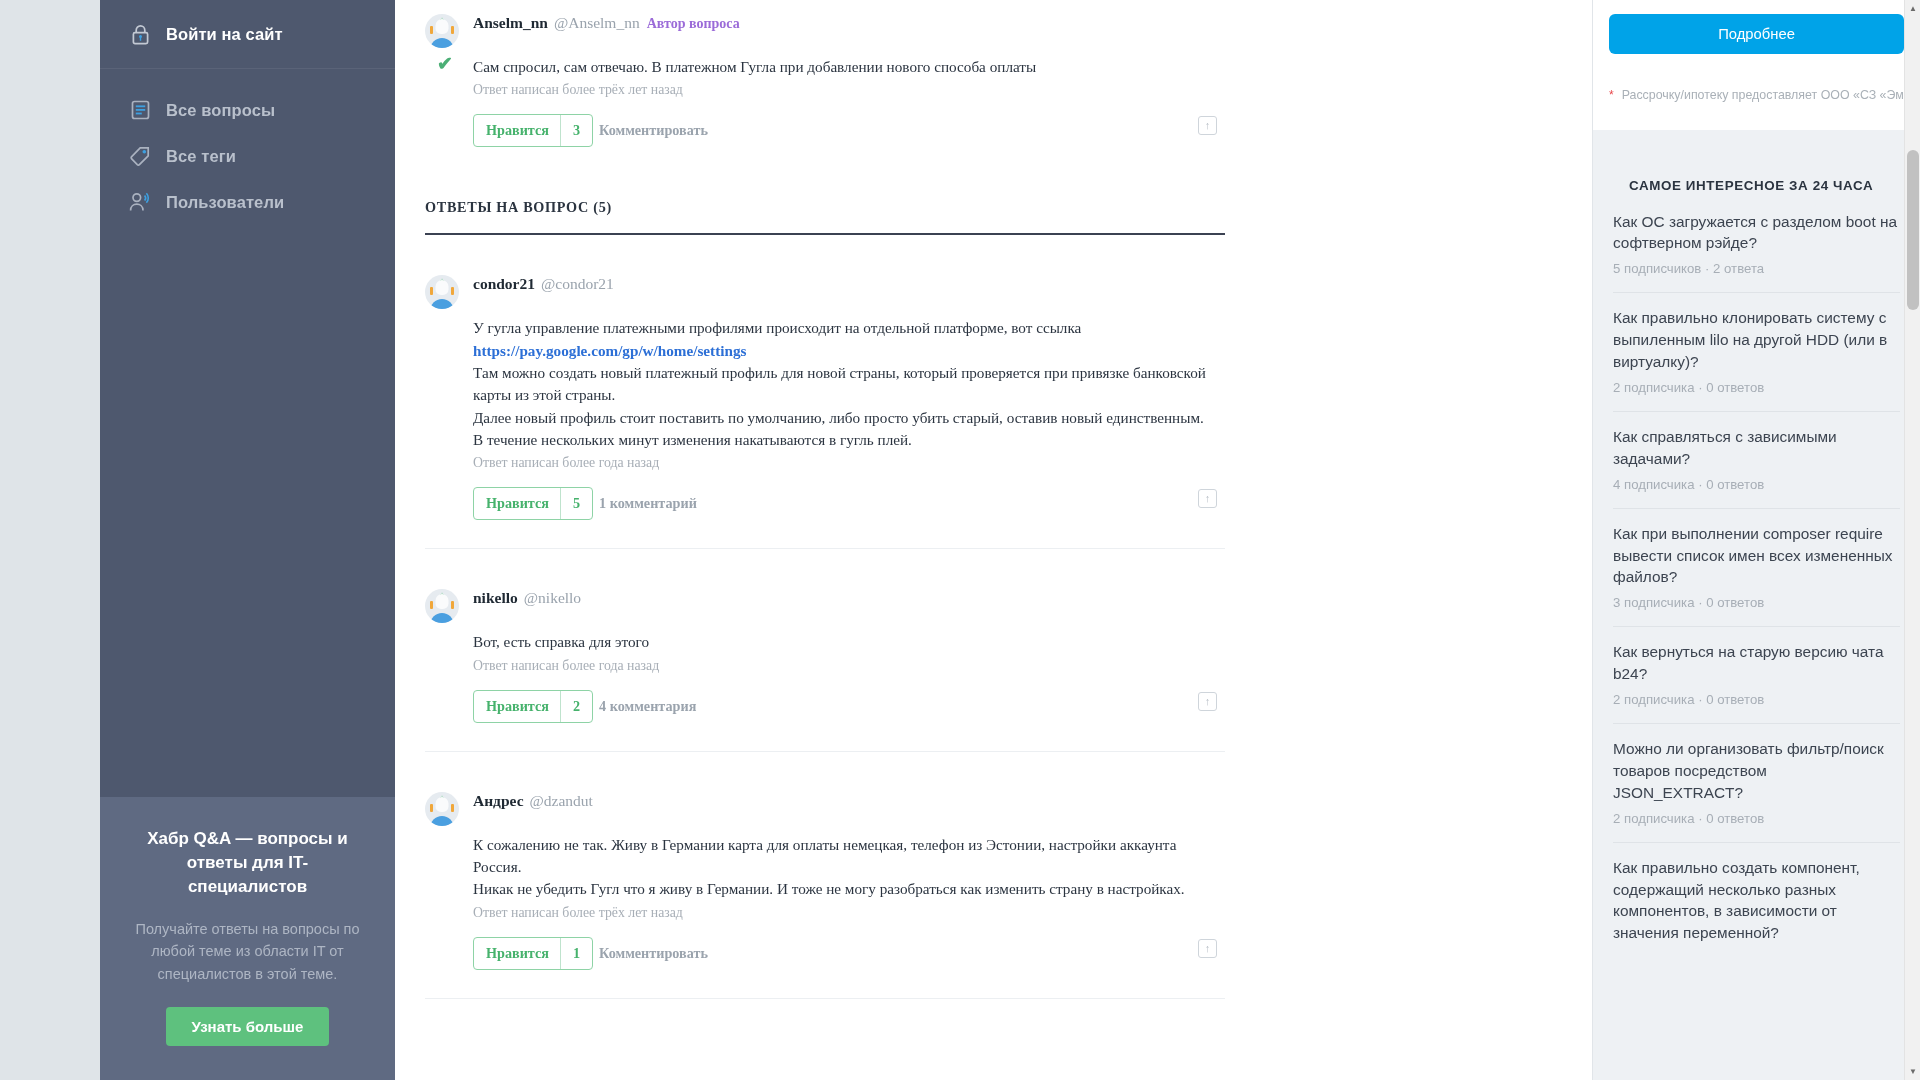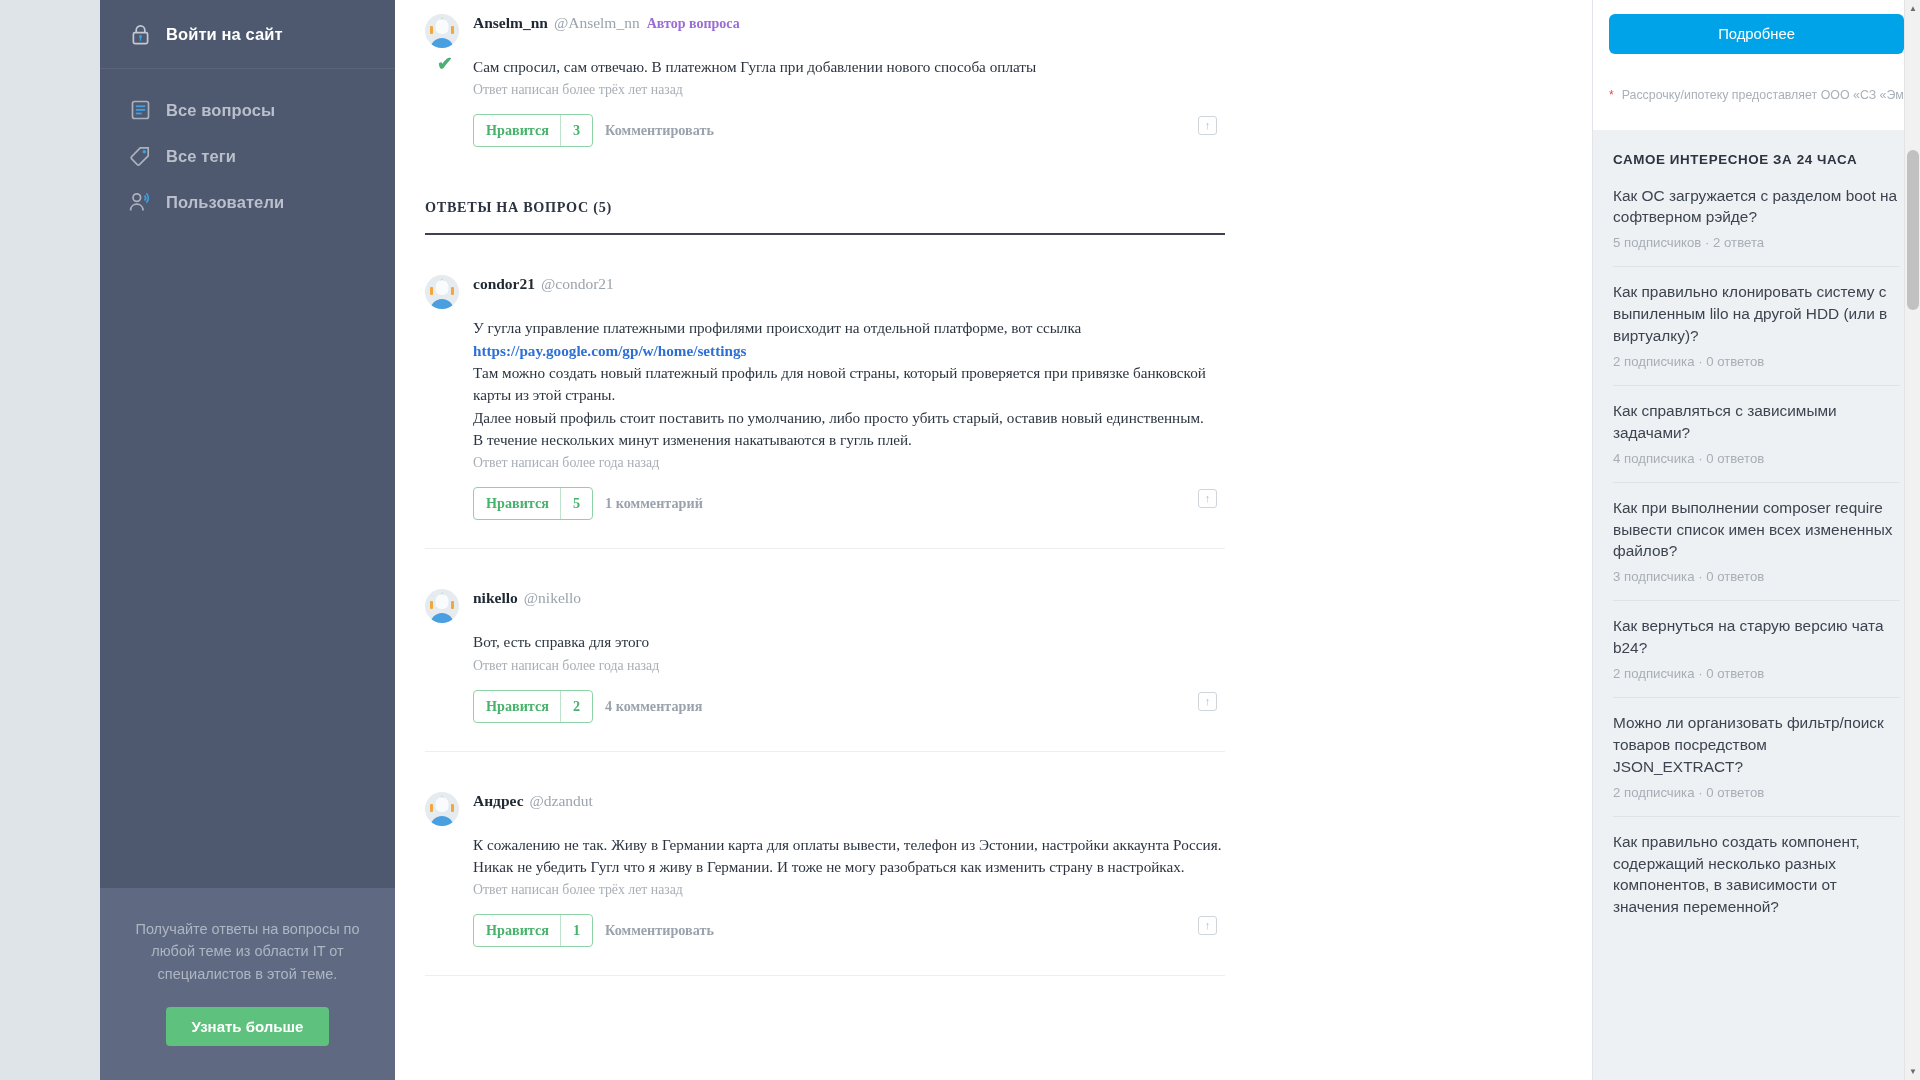--- a/index.html
+++ b/index.html
@@ -103,21 +103,21 @@
   }
   .ptext {
     font-size: 15.2px; line-height: 1.47; color: #2b3440;
   }
   .plink {
     font-size: 15.2px; line-height: 1.47; color: #2c6fd6;
     font-weight: bold; text-decoration: none; display: block;
   }
   .meta { font-size: 13.8px; color: #a7aeb6; padding-top: 4px; }
 
-  .actions { display: flex; align-items: center; gap: 12px; padding-top: 16px; padding-bottom: 6px; }
+  .actions { display: flex; align-items: center; gap: 6px; padding-top: 16px; padding-bottom: 6px; }
   .likebtn {
     display: flex; align-items: stretch;
     border: 1px solid #8ed3a6; border-radius: 4px;
     overflow: hidden; background: #fff; cursor: pointer;
   }
   .likebtn .lb-label {
     padding: 7px 11px 7px 12px; font-size: 14.2px; font-weight: bold; color: #46b26c;
   }
   .likebtn .lb-sep { width: 1px; background: #bfe3cd; }
   .likebtn .lb-count {
@@ -158,21 +158,21 @@
   }
   .ad-disc {
     display: flex; gap: 8px; align-items: flex-start;
     margin-top: 34px; font-size: 12.4px; color: #a9b0b7;
     white-space: nowrap; overflow: hidden;
   }
   .ad-disc .star { color: #e8464a; font-size: 12px; line-height: 1.3; }
 
   .hot-title {
     font-size: 13.4px; font-weight: bold; letter-spacing: .6px;
-    color: #2b3440; padding: 22px 20px 4px 20px;
+    color: #2b3440; padding: 22px 20px 4px 36px; margin-top: 26px;
   }
   .hotlist { padding: 0 20px; }
   .hotitem { padding: 14px 0 16px 0; border-bottom: 1px solid #dfe3e7; }
   .hotitem:last-child { border-bottom: none; }
   .hot-q { font-size: 15.4px; line-height: 1.42; color: #3c4450; cursor: pointer; }
   .hot-m { font-size: 13.2px; color: #a7aeb6; padding-top: 7px; }
 
   
   .scrollbar {
     position: absolute; right: 0; top: 0; width: 16px; height: 1080px;
@@ -243,20 +243,21 @@
             <path d="M15.6 3.4a4 4 0 0 1 0 5.2M17.4 1.2a7 7 0 0 1 0 9.6" stroke="#3ea0e0" stroke-width="1.6" fill="none"></path>
           </svg>
         </span>
         <span>Пользователи</span>
       </div>
     </div>
 
     <div class="sb-spacer"></div>
 
     <div class="sb-promo">
+      <div class="sb-promo-title">Хабр Q&amp;A — вопросы и ответы для IT-специалистов</div>
       <div class="sb-promo-text">Получайте ответы на вопросы по любой теме из области IT от специалистов в этой теме.</div>
       <button class="sb-promo-btn">Узнать больше</button>
     </div>
   </div>
 
   <div class="main">
     <div class="main-inner">
 
       <div class="answer">
         <div class="ans-head">
@@ -361,21 +362,21 @@
             <span class="dotl"></span>
             <span class="dotr"></span>
             <span class="head"></span>
             <span class="body"></span>
           </div>
           <div>
             <span class="uname">Андрес</span><span class="uhandle">@dzandut</span>
           </div>
         </div>
         <div class="ans-body">
-          <div class="ptext">К сожалению не так. Живу в Германии карта для оплаты вывести, телефон из Эстонии, настройки аккаунта Россия.</div>
+          <div class="ptext">К сожалению не так. Живу в Германии карта для оплаты немецкая, телефон из Эстонии, настройки аккаунта Россия.</div>
           <div class="ptext">Никак не убедить Гугл что я живу в Германии. И тоже не могу разобраться как изменить страну в настройках.</div>
           <div class="meta">Ответ написан более трёх лет назад</div>
           <div class="actions">
             <div class="likebtn">
               <span class="lb-label">Нравится</span>
               <span class="lb-sep"></span>
               <span class="lb-count">1</span>
             </div>
             <span class="cmtlink">Комментировать</span>
           </div>

